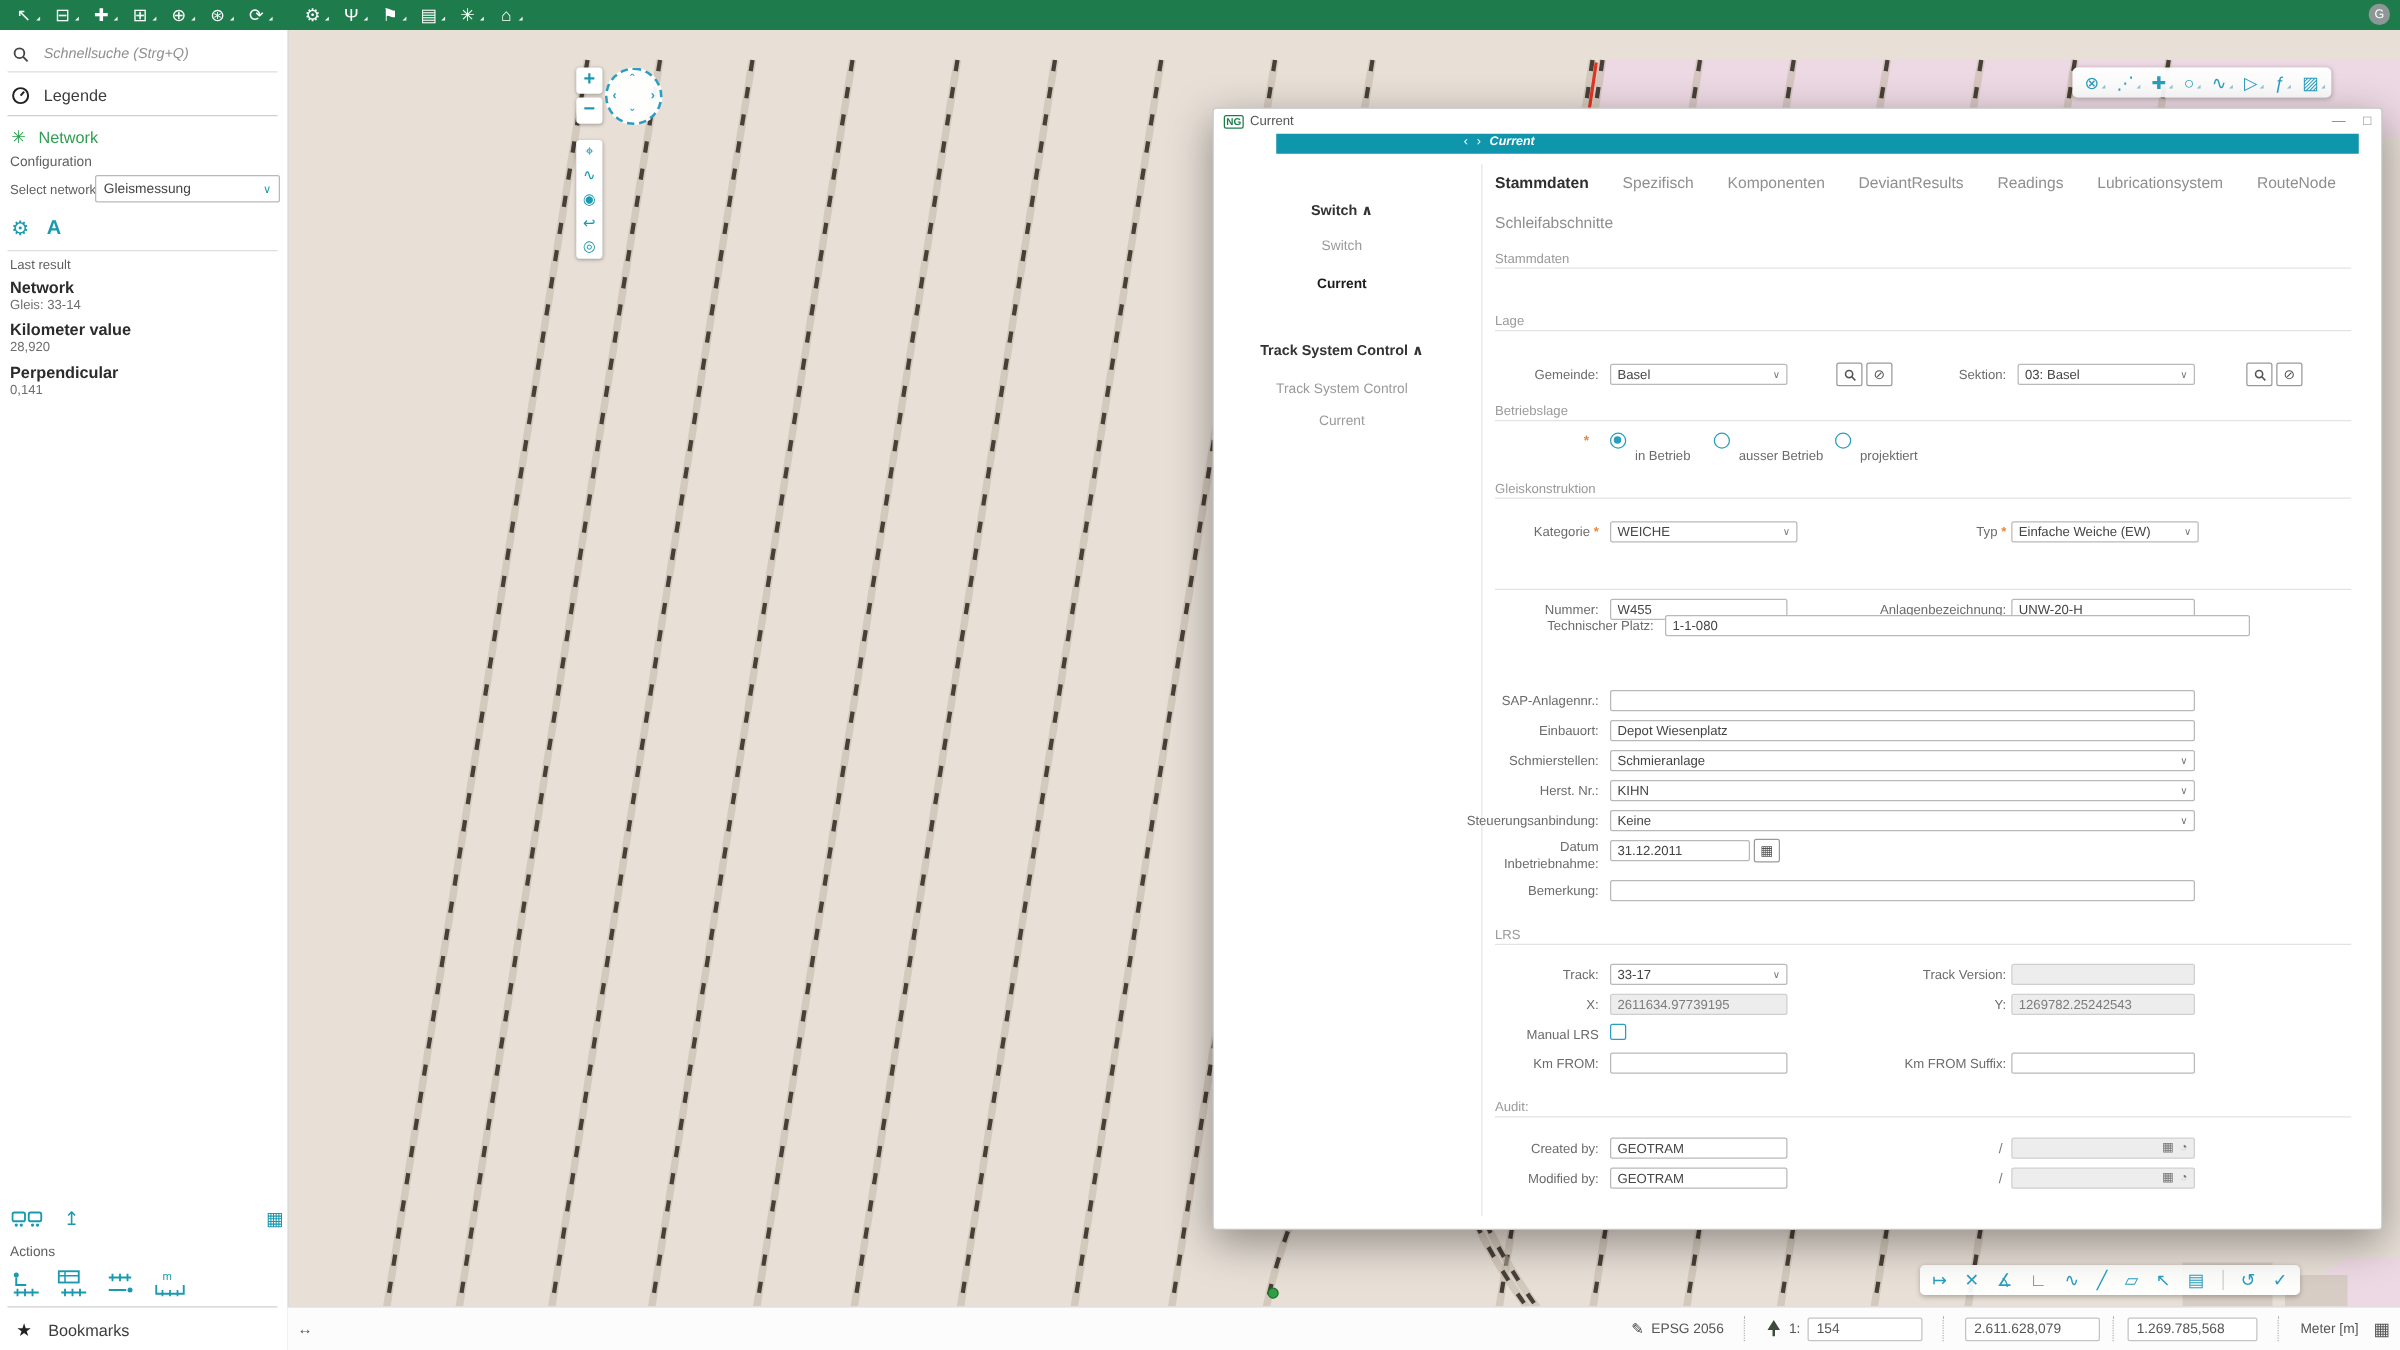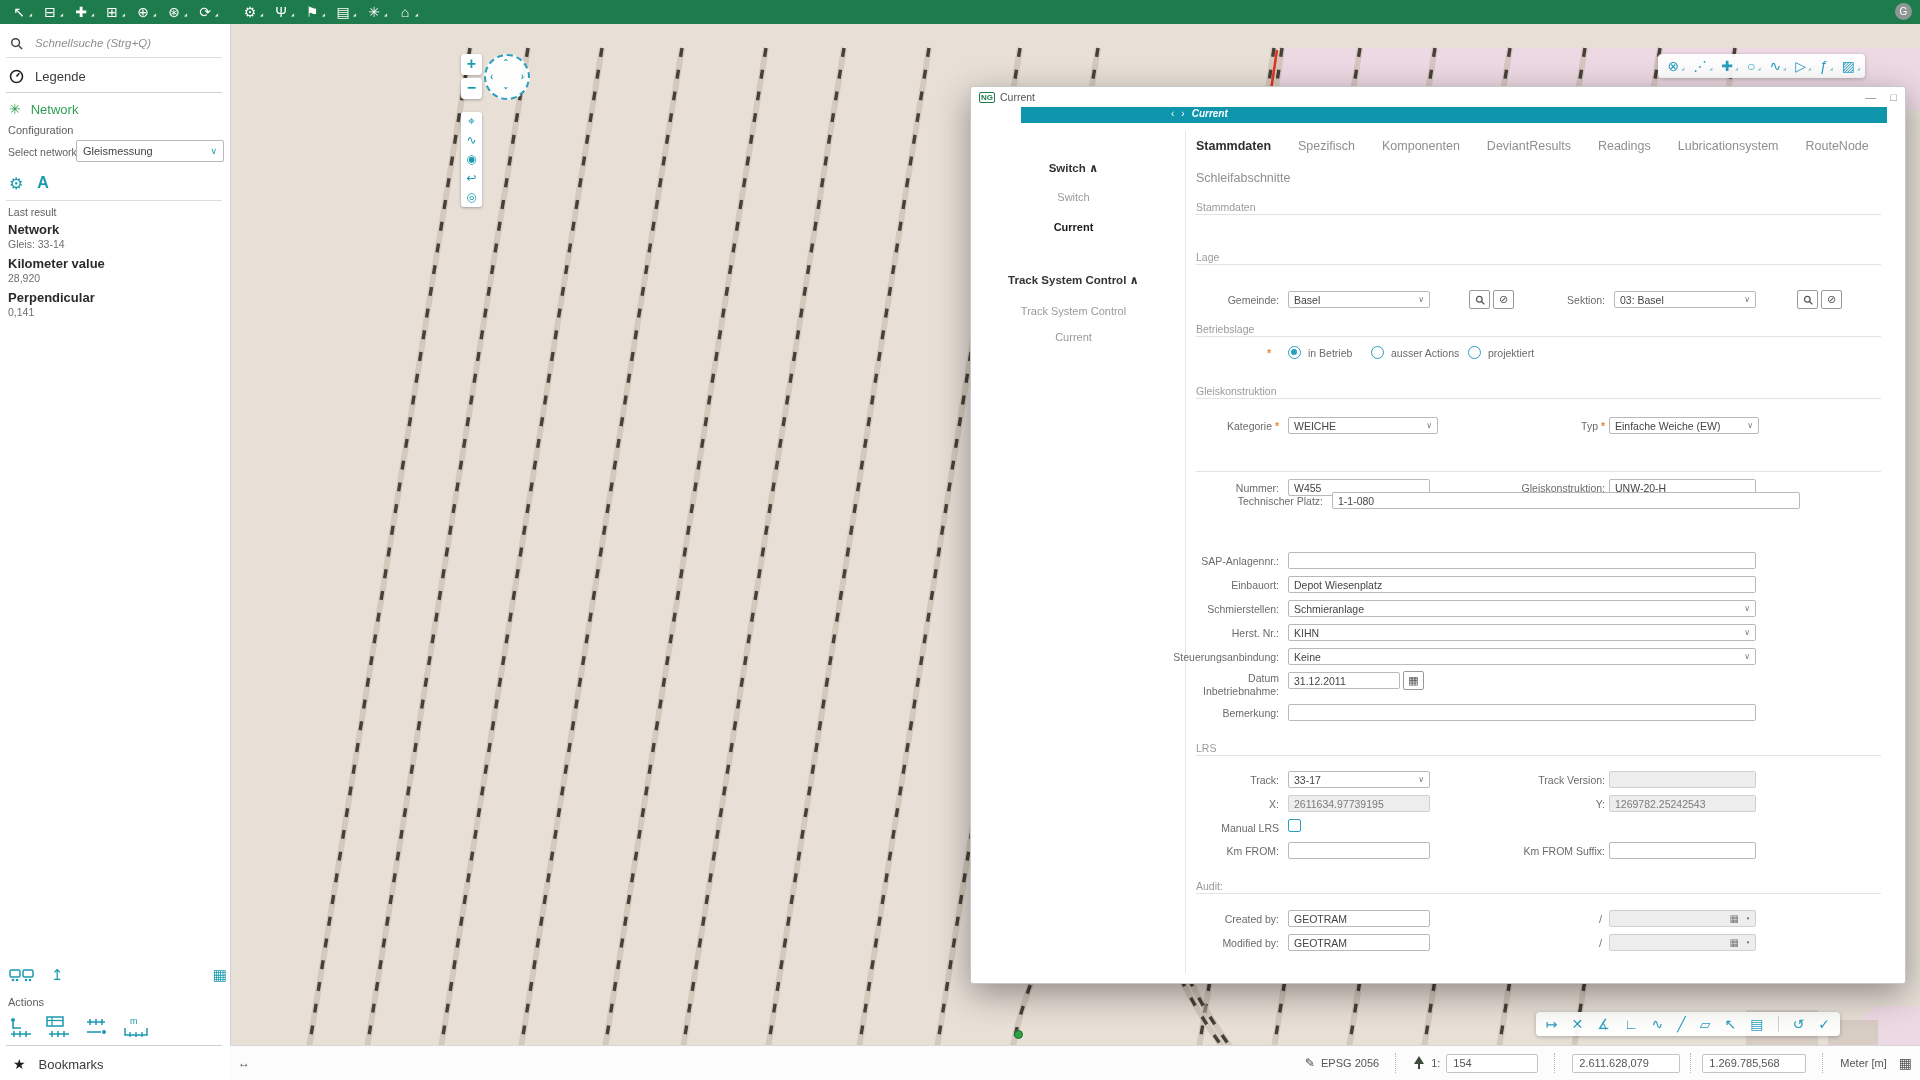--- a/index.html
+++ b/index.html
@@ -87,21 +87,21 @@
   .fin.dis{background:#ededed;border-color:#cfcfcf;color:#7c7c7c;}
   .fsel{position:absolute;top:0;height:17px;border:1px solid #b9b9b9;border-radius:2px;background:#fff;
         display:flex;align-items:center;padding:0 5px;box-sizing:border-box;font-size:10.5px;color:#444;cursor:pointer;}
   .fsel .chev{color:#777;font-size:8px;}
   .c1{left:317px;width:142px;} .c2{left:638px;width:147px;} .wide{left:317px;width:468px;}
   .sqbtn{position:absolute;top:-1px;width:21px;height:19px;border:1px solid #9a9a9a;border-radius:2px;background:#fff;
          display:flex;align-items:center;justify-content:center;color:#555;font-size:11px;cursor:pointer;box-sizing:border-box;}
   .req{color:#e8883a;font-weight:bold;}
   .radio{position:absolute;top:1px;width:13px;height:13px;border:1.5px solid #2a9ec0;border-radius:50%;box-sizing:border-box;background:#fff;cursor:pointer;}
   .radio.sel:after{content:"";position:absolute;left:2px;top:2px;width:6px;height:6px;border-radius:50%;background:#2a9ec0;}
-  .rlab{position:absolute;top:2px;font-size:10.5px;color:#6b6b6b;white-space:nowrap;text-align:right;}
+  .rlab{position:absolute;top:14px;font-size:10.5px;color:#6b6b6b;white-space:nowrap;text-align:right;}
   .cbx{position:absolute;left:317px;top:0;width:13px;height:13px;border:1.5px solid #2a9ec0;border-radius:2px;box-sizing:border-box;background:#fff;cursor:pointer;}
   .ico-in{color:#777;font-size:10px;margin-left:5px;}
 
   
   #statusbar{position:absolute;left:230px;right:0;bottom:0;height:34px;background:#fcfcfc;border-top:1px solid #d8d8d8;
              z-index:55;display:flex;align-items:center;font-size:11px;color:#555;}
   #statusbar .sin{height:19px;border:1px solid #c4c4c4;border-radius:2px;font-family:inherit;font-size:11px;color:#555;
                   padding:0 6px;box-sizing:border-box;background:#fff;}
   .dotsep{width:1px;height:20px;border-left:1px dotted #b5b5b5;margin:0 10px;}
   #sb-left{margin-left:8px;color:#555;font-size:12px;}
@@ -430,21 +430,21 @@
     </div>
 
     <div class="sect" style="top:236px;">Betriebslage</div>
     <div class="rule" style="top:249px;"></div>
 
     <div class="frow" style="top:258px;">
       <span class="req" style="position:absolute;left:296px;top:2px;">*</span>
       <span class="radio sel" style="left:317px;"></span>
       <span class="rlab" style="left:337px;">in Betrieb</span>
       <span class="radio" style="left:400px;"></span>
-      <span class="rlab" style="left:420px;">ausser Actions</span>
+      <span class="rlab" style="left:420px;">ausser Betrieb</span>
       <span class="radio" style="left:497px;"></span>
       <span class="rlab" style="left:517px;">projektiert</span>
     </div>
 
     <div class="sect" style="top:298px;">Gleiskonstruktion</div>
     <div class="rule" style="top:311px;"></div>
 
     <div class="frow" style="top:330px;">
       <span class="flab"><span>Kategorie</span> <span class="req">*</span></span>
       <div class="fsel c1" style="width:150px;">
@@ -456,21 +456,21 @@
         <span>Einfache Weiche (EW)</span>
         <span class="chev">∨</span>
       </div>
     </div>
 
     <div class="rule" style="top:384px;"></div>
 
     <div class="frow" style="top:392px;">
       <span class="flab">Nummer:</span>
       <input class="fin c1" value="W455" style="">
-      <span class="flab2">Gleiskonstruktion:</span>
+      <span class="flab2">Anlagenbezeichnung:</span>
       <input class="fin c2" value="UNW-20-H" style="">
     </div>
     <div class="frow" style="top:405px;margin-left:44px;">
       <span class="flab">Technischer Platz:</span>
       <input class="fin wide" value="1-1-080" style="">
     </div>
     <div class="frow" style="top:465px;">
       <span class="flab">SAP-Anlagennr.:</span>
       <input class="fin wide" value="" style="">
     </div>

